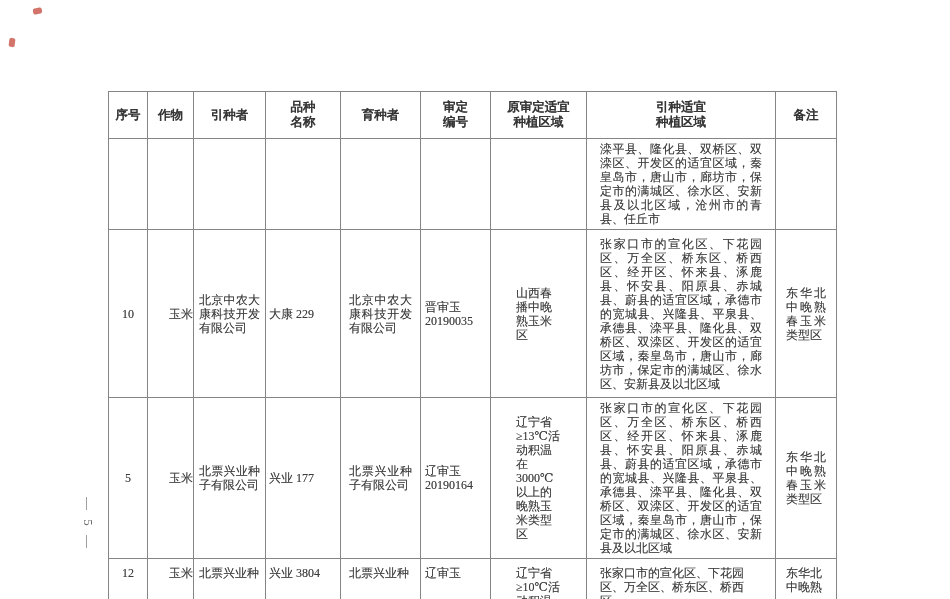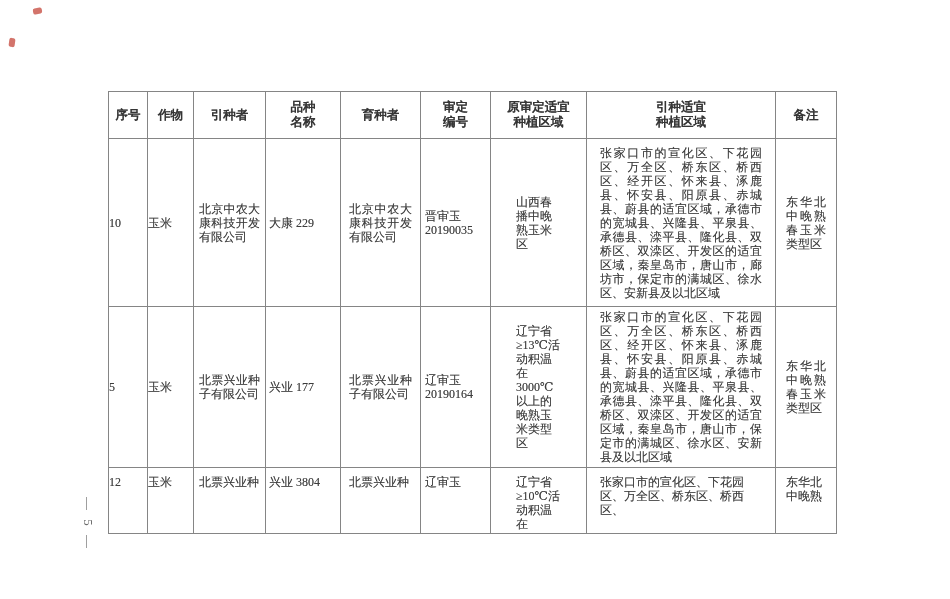--- a/index.html
+++ b/index.html
@@ -65,22 +65,22 @@
     white-space: pre-line;
     height: 47px;
     color: #353535;
   }
   
   tr.r-cont > td { height: 89px; }
   tr.r-10  > td { height: 168px; }
   tr.r-11  > td { height: 148px; }
   tr.r-12  > td { height: 64px; vertical-align: top; padding-top: 7px; }
 
-  td.c-seq       { }
-  td.c-crop      { text-align: left; }
+  td.c-seq       { text-align: center; }
+  td.c-crop      { text-align: right; }
   td.c-introducer{ text-align: justify; padding: 2px 5px; }
   td.c-variety   { text-align: left; padding: 2px 3px; }
   td.c-breeder   { text-align: justify; padding: 2px 8px; }
   td.c-approval  { text-align: left;   padding: 2px 4px; word-break: keep-all; margin-left: 20px; }
   td.c-orig      { text-align: left;   padding: 2px 25px; }
   td.c-intro     { text-align: justify; padding: 3px 13px; }
   td.c-remark    { text-align: justify; text-justify: inter-character; padding: 2px 10px; }
   tr.r-12 td.c-approval, tr.r-12 td.c-orig, tr.r-12 td.c-intro, tr.r-12 td.c-remark,
   tr.r-12 td.c-introducer, tr.r-12 td.c-breeder { text-align: left; }
 </style>
@@ -118,20 +118,31 @@
           <th>审定
 编号</th>
           <th>原审定适宜
 种植区域</th>
           <th>引种适宜
 种植区域</th>
           <th>备注</th>
         </tr>
       </thead>
       <tbody>
+        <tr class="r-cont">
+          <td class="c-seq"></td>
+          <td class="c-crop"></td>
+          <td class="c-introducer"></td>
+          <td class="c-variety"></td>
+          <td class="c-breeder"></td>
+          <td class="c-approval"></td>
+          <td class="c-orig"></td>
+          <td class="c-intro">滦平县、隆化县、双桥区、双滦区、开发区的适宜区域，秦皇岛市，唐山市，廊坊市，保定市的满城区、徐水区、安新县及以北区域，沧州市的青县、任丘市</td>
+          <td class="c-remark"></td>
+        </tr>
         <tr class="r-10">
           <td class="c-seq">10</td>
           <td class="c-crop">玉米</td>
           <td class="c-introducer">北京中农大康科技开发有限公司</td>
           <td class="c-variety">大康 229</td>
           <td class="c-breeder">北京中农大康科技开发有限公司</td>
           <td class="c-approval">晋审玉 20190035</td>
           <td class="c-orig">山西春播中晚熟玉米区</td>
           <td class="c-intro">张家口市的宣化区、下花园区、万全区、桥东区、桥西区、经开区、怀来县、涿鹿县、怀安县、阳原县、赤城县、蔚县的适宜区域，承德市的宽城县、兴隆县、平泉县、承德县、滦平县、隆化县、双桥区、双滦区、开发区的适宜区域，秦皇岛市，唐山市，廊坊市，保定市的满城区、徐水区、安新县及以北区域</td>
           <td class="c-remark">东华北中晚熟春玉米类型区</td>

